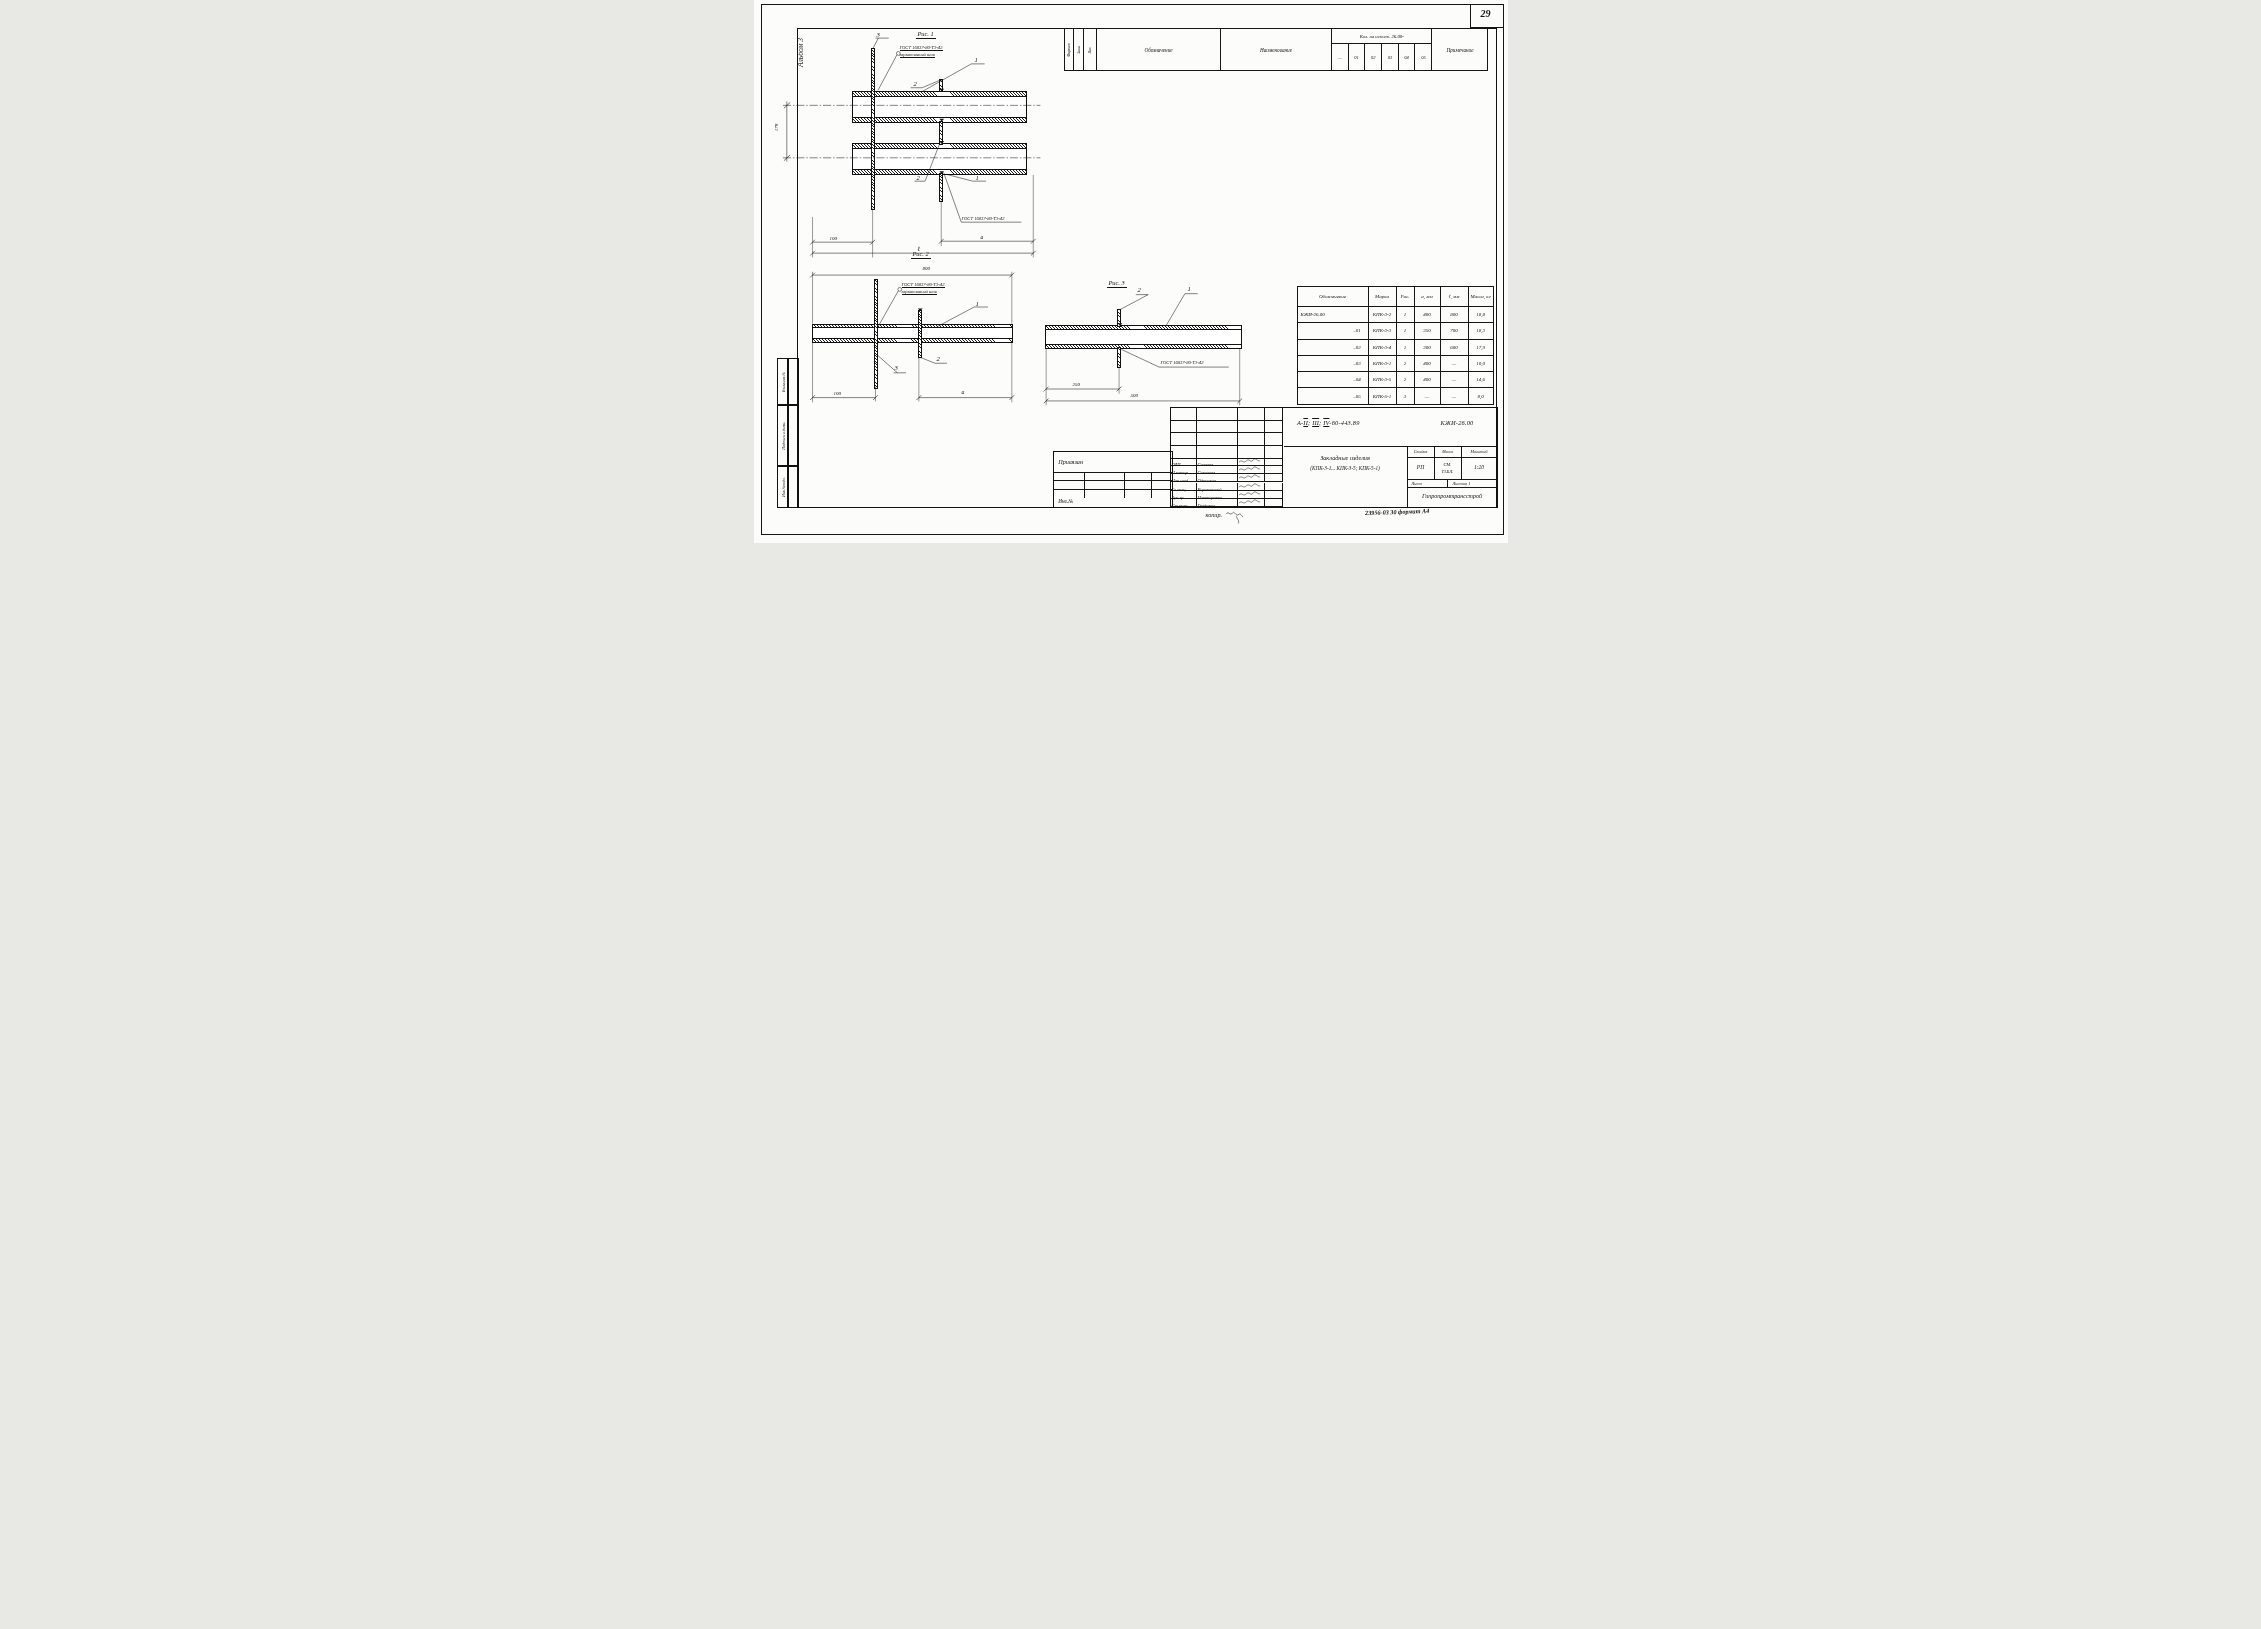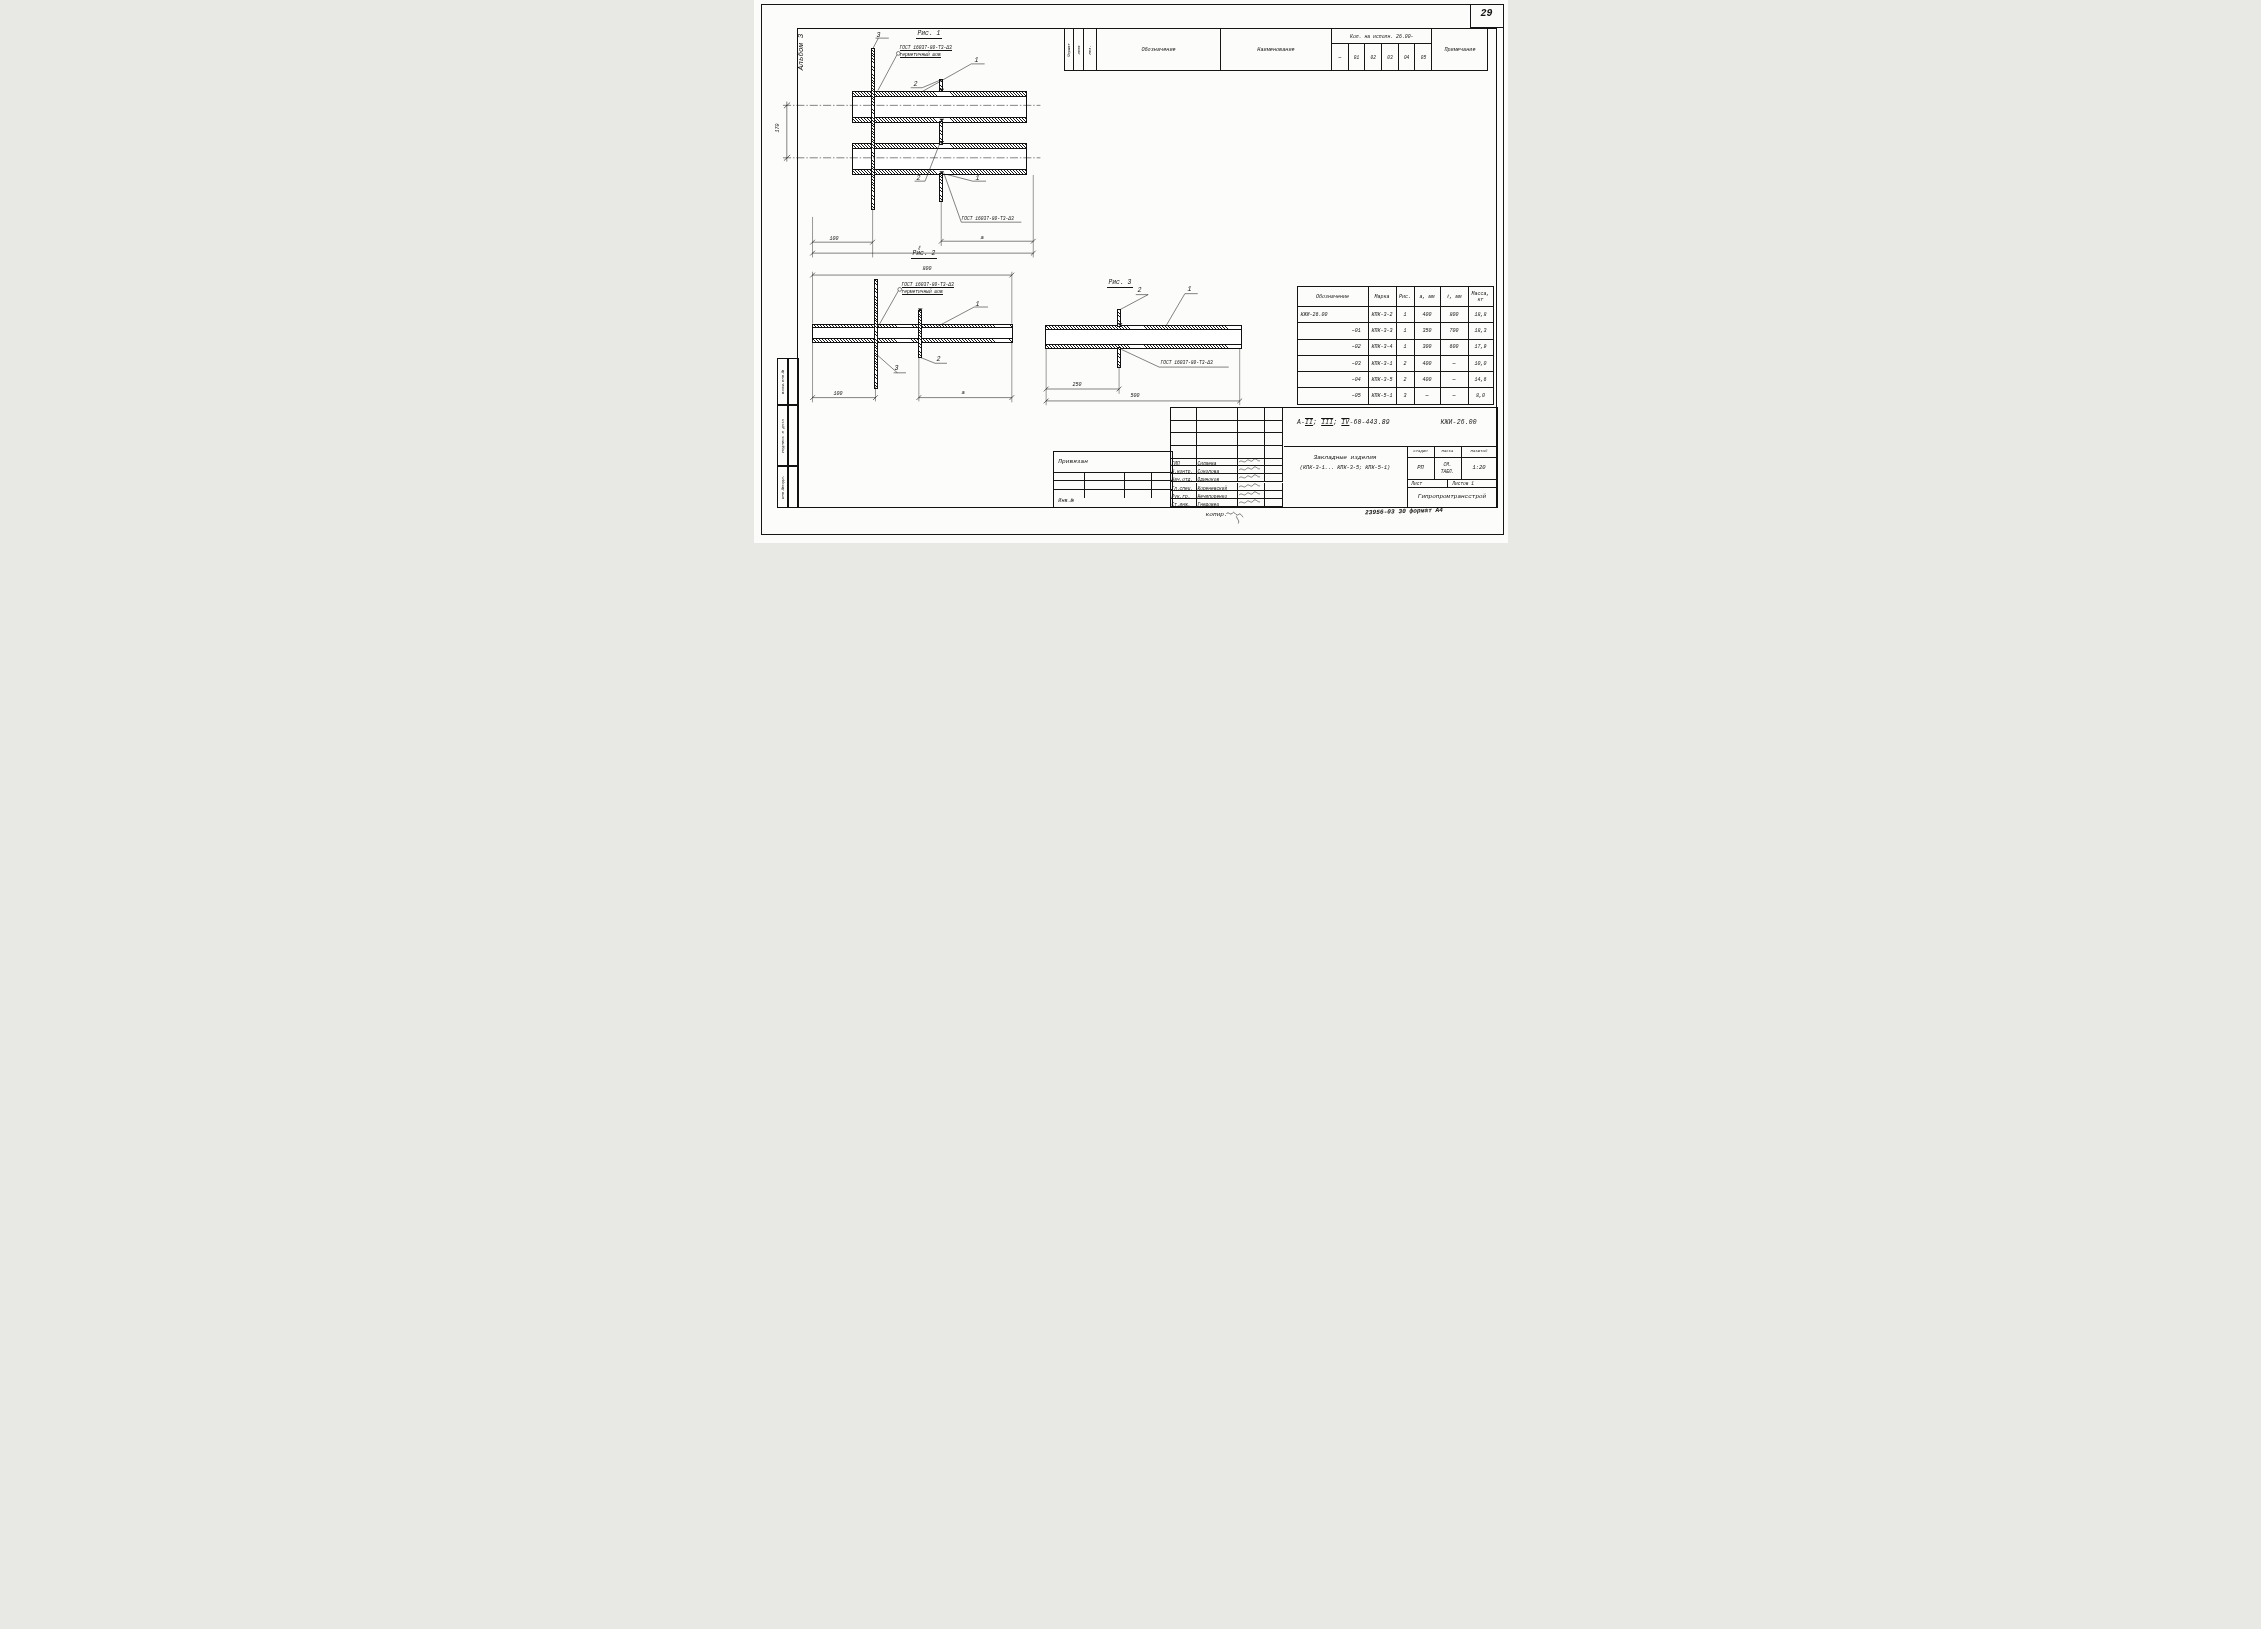--- a/index.html
+++ b/index.html
@@ -1,17 +1,17 @@
 <!DOCTYPE html>
 <html style="font-size:7.6px"><head>
 <meta charset="utf-8">
 <style>
   html,body{margin:0;padding:0;background:#e8e8e4;}
   .sheet{position:relative;width:754px;height:543px;background:#fcfcfa;margin:0 auto;
-         font-family:Liberation Mono, monospace;font-style:italic;color:#141414;overflow:hidden;}
+         font-family:Liberation Serif, serif;font-style:italic;color:#141414;overflow:hidden;}
   .abs{position:absolute;}
   .t{position:absolute;white-space:nowrap;}
   .outer-border{left:7.6px;top:4.3px;width:741px;height:529px;border:0.8px solid #161616;}
   .frame{left:43px;top:28px;width:698px;height:478px;border:1.2px solid #111;}
   .pagenum-box{left:716px;top:4.3px;width:32px;height:22px;border:0.8px solid #161616;}
   .pagenum{left:727px;top:8px;font-size:10px;font-weight:bold;}
   .album{left:18px;top:48px;width:57px;text-align:center;font-size:7.6px;transform:rotate(-90deg);transform-origin:center;}
   .vcell{border:1px solid #111;background:transparent;}
   .vlabel{font-size:4px;transform:rotate(-90deg);transform-origin:center;white-space:nowrap;
           position:absolute;left:50%;top:50%;translate:-50% -50%;}

